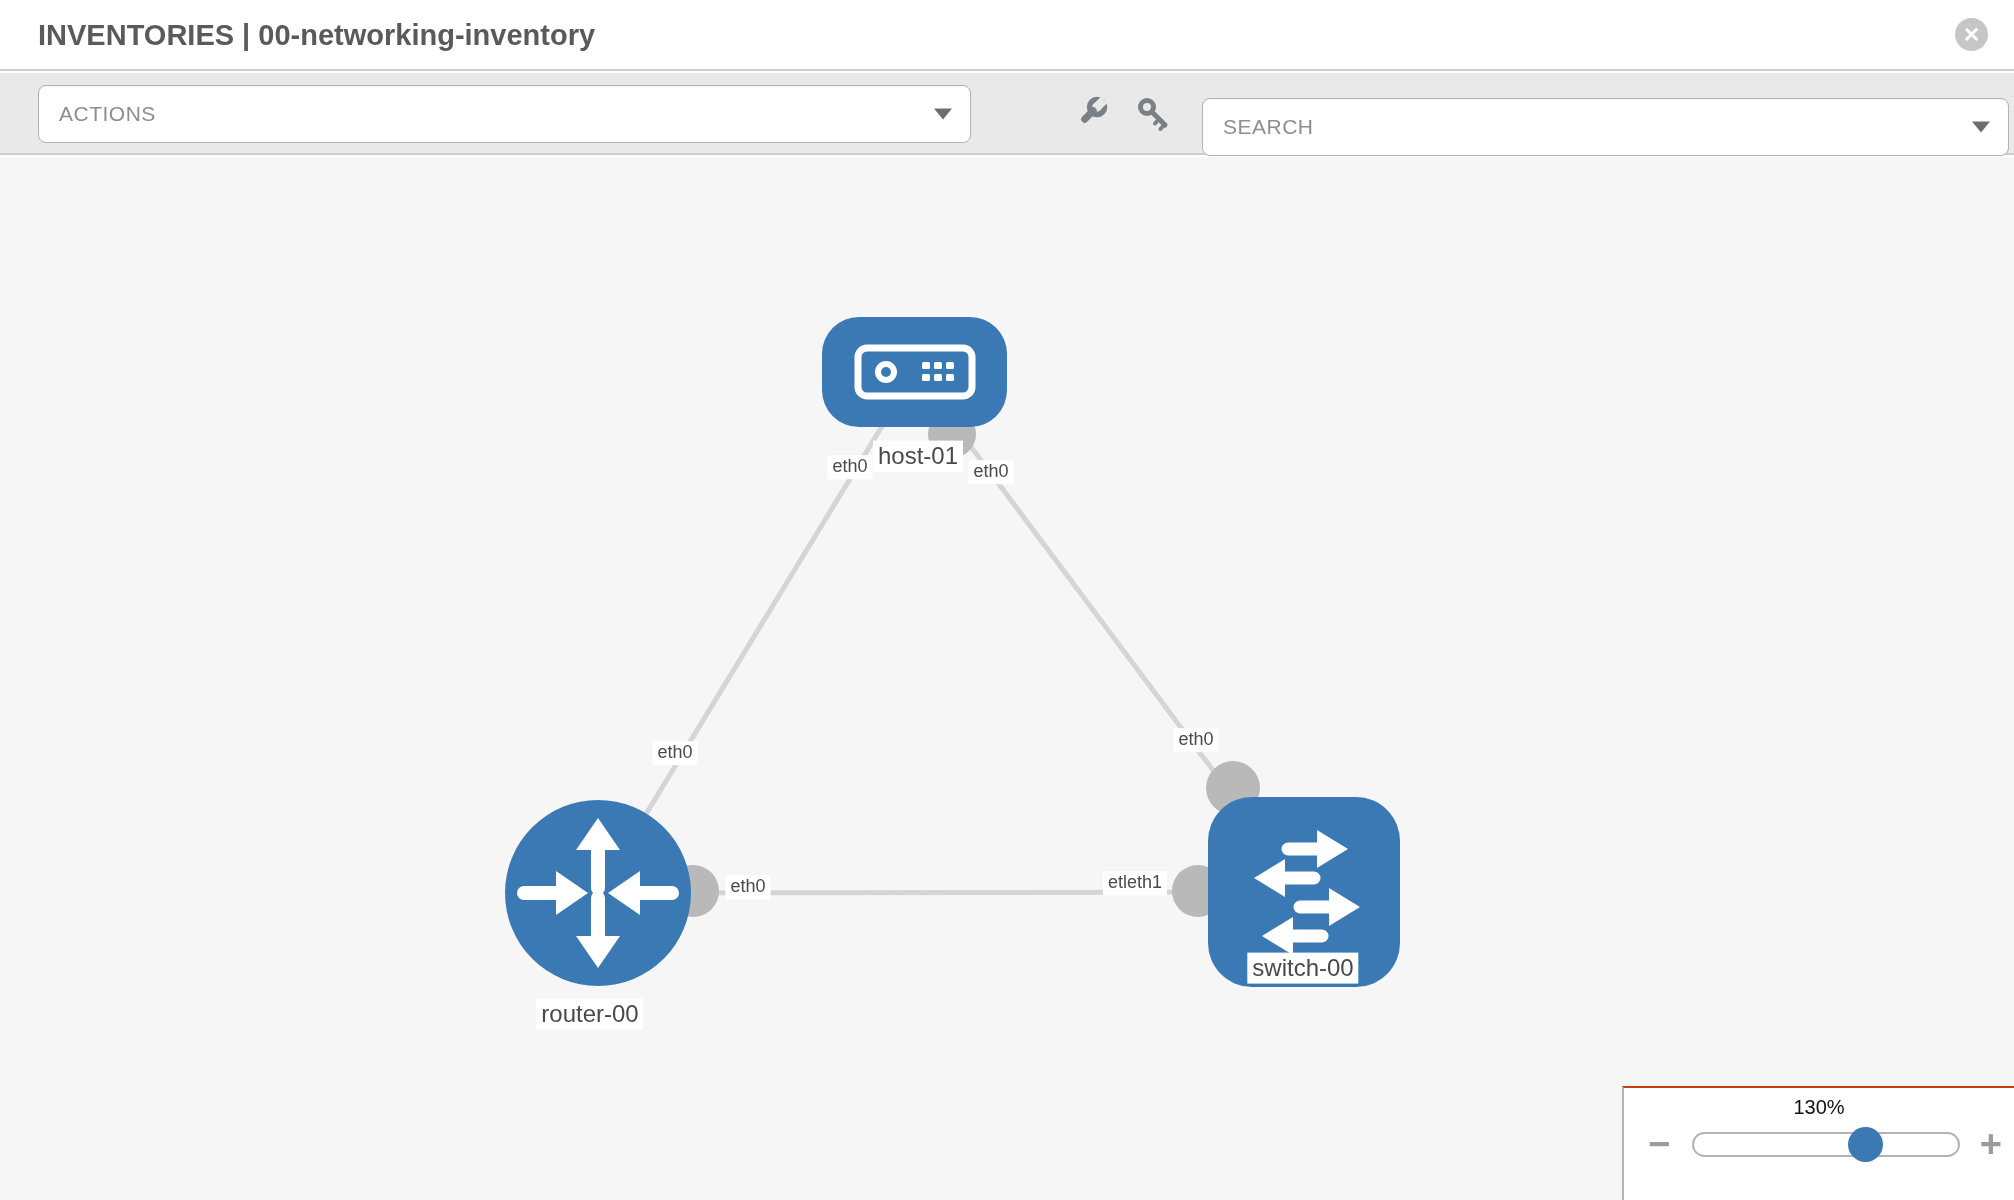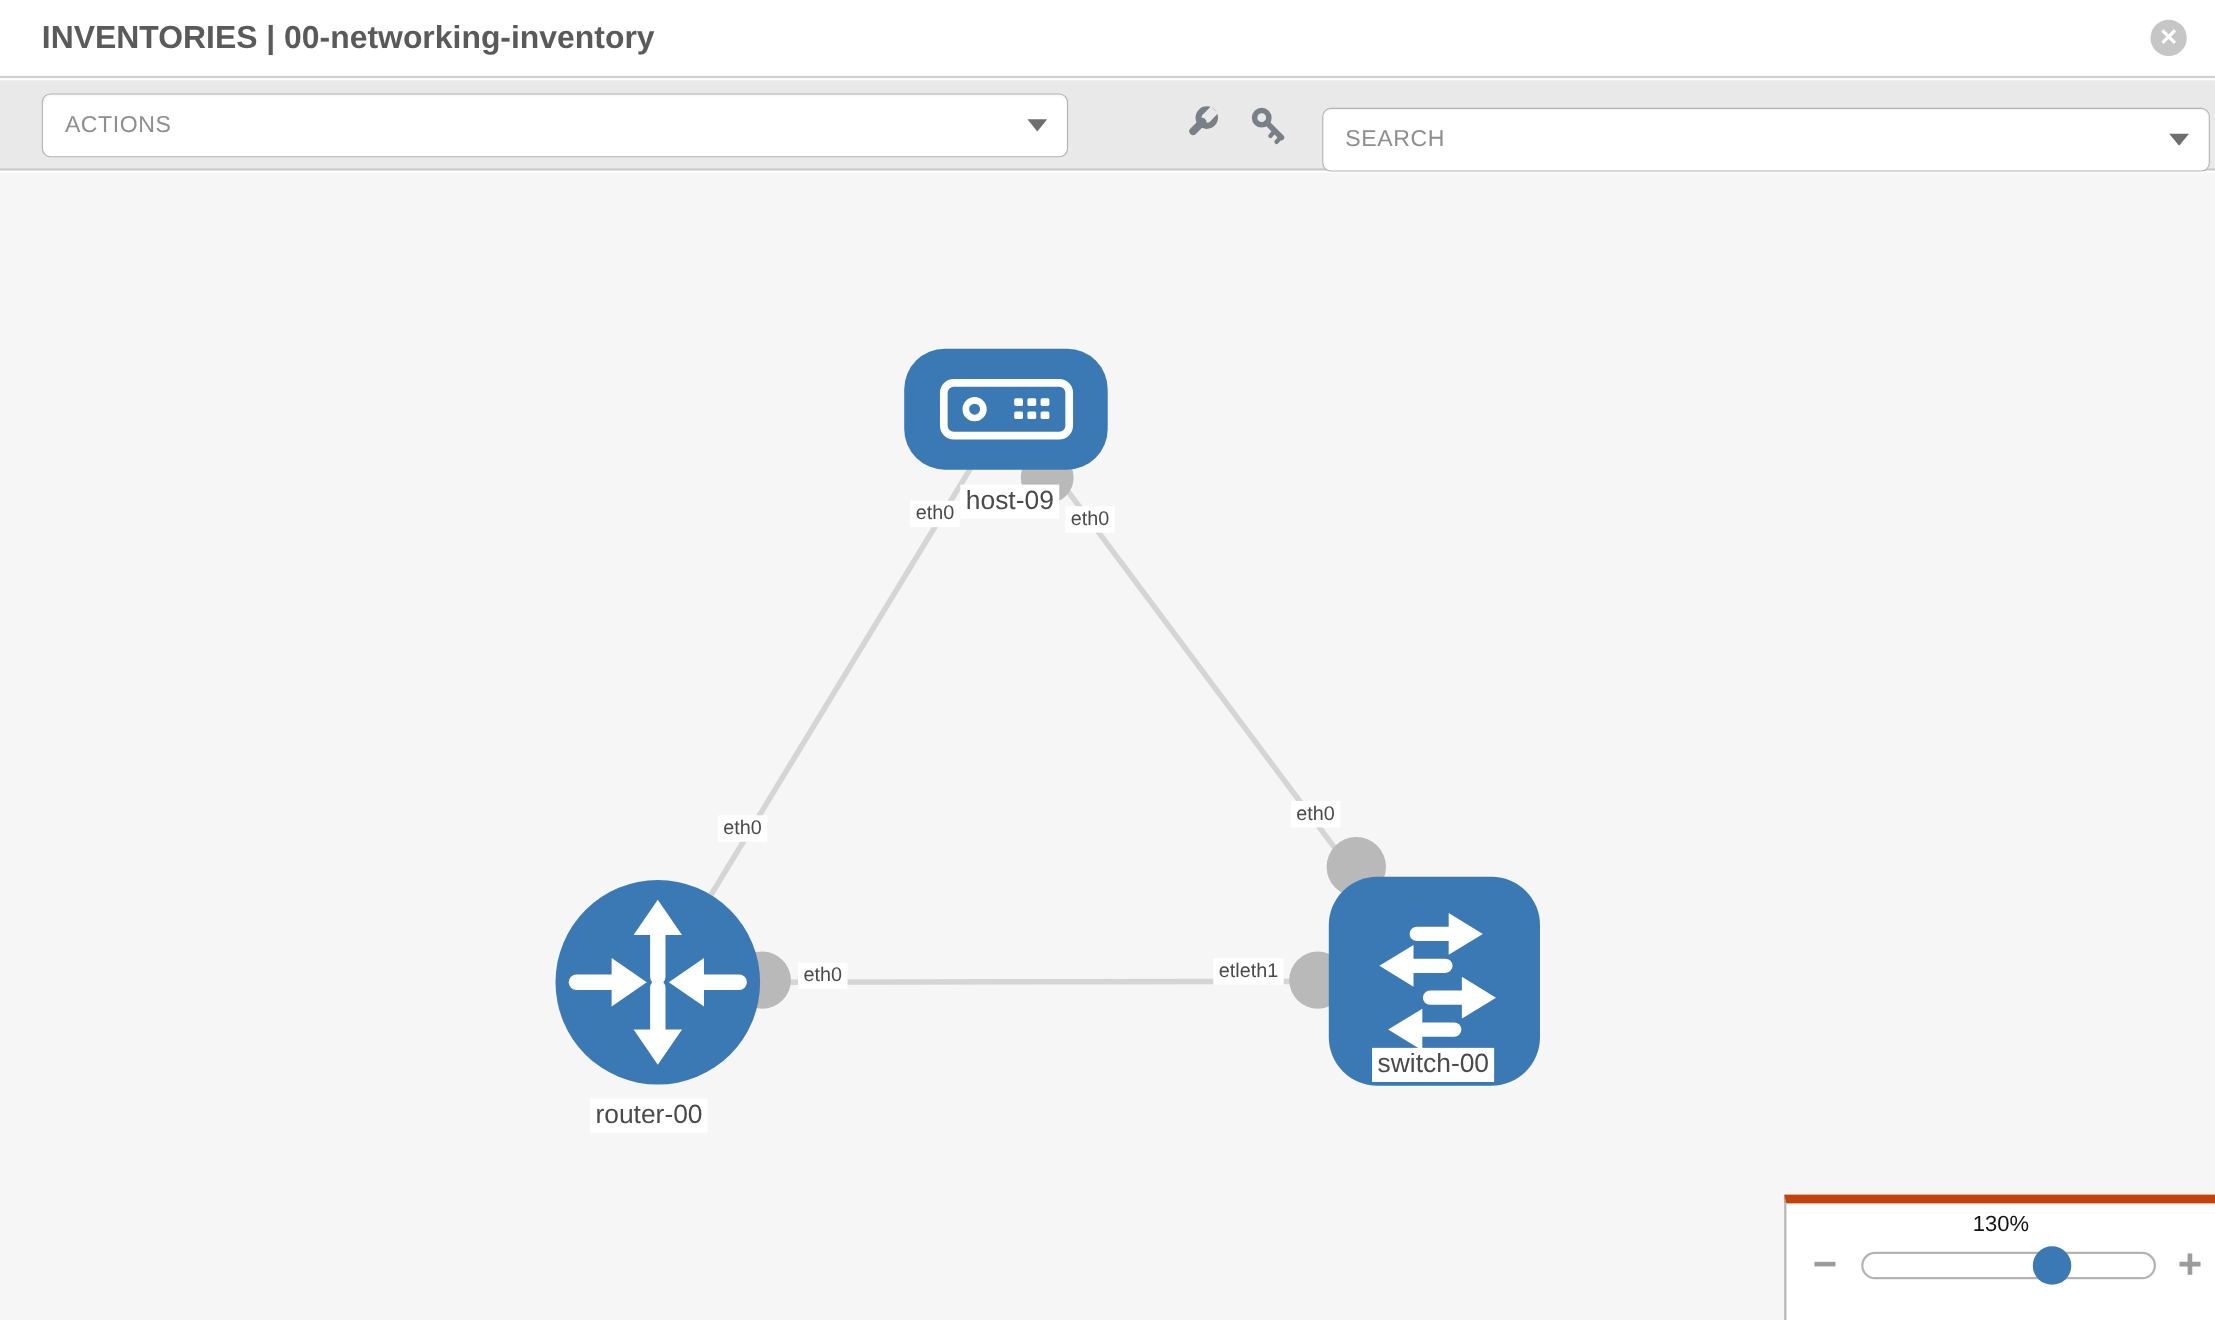--- a/index.html
+++ b/index.html
@@ -65,21 +65,21 @@
     position: absolute; z-index: 3; transform: translate(-50%, -50%);
     background: #ffffff; color: #4a4a4a; white-space: nowrap;
     padding: 1px 5px; line-height: 1.2;
   }
   .dlabel.node-name { font-size: 24px; }
   .dlabel.iface     { font-size: 18px; }
 
   
   .zoom-panel {
     position: absolute; left: 1622px; top: 1086px; width: 392px; height: 114px;
-    background: #ffffff; border-left: 2px solid #b5b5b5; border-top: 8px solid #c2410c;
+    background: #ffffff; border-left: 2px solid #b5b5b5; border-top: 2px solid #c2410c;
     z-index: 20;
   }
   .zoom-level {
     position: absolute; left: 0; top: 8px; width: 100%; text-align: center;
     font-size: 20px; color: #111111;
   }
   .zoom-minus, .zoom-plus {
     position: absolute; top: 36px; font-size: 38px; font-weight: 700;
     color: #9b9b9b; cursor: pointer; user-select: none; line-height: 40px;
   }
@@ -189,21 +189,21 @@
         <polygon points="1254,878 1285,859 1285,897" stroke="none"></polygon>
         <line x1="1300" y1="907" x2="1330" y2="907"></line>
         <polygon points="1360,907 1329,888 1329,926" stroke="none"></polygon>
         <line x1="1322" y1="936" x2="1292" y2="936"></line>
         <polygon points="1262,936 1293,917 1293,955" stroke="none"></polygon>
       </g>
     </g>
   </svg>
 </div>
 
-<div class="dlabel node-name" style="left:918px;  top:456px;">host-09</div>
+<div class="dlabel node-name" style="left:918px;  top:456px;">host-01</div>
 <div class="dlabel iface" style="left:850px;  top:467px;">eth0</div>
 <div class="dlabel iface" style="left:991px;  top:472px;">eth0</div>
 <div class="dlabel iface" style="left:675px;  top:753px;">eth0</div>
 <div class="dlabel iface" style="left:1196px; top:740px;">eth0</div>
 <div class="dlabel iface" style="left:748px;  top:887px;">eth0</div>
 <div class="dlabel iface" style="left:1135px; top:883px;text-align:right;">etleth1</div>
 <div class="dlabel node-name" style="left:590px;  top:1014px;">router-00</div>
 <div class="dlabel node-name" style="left:1303px; top:968px;">switch-00</div>
 
 <div class="zoom-panel">

